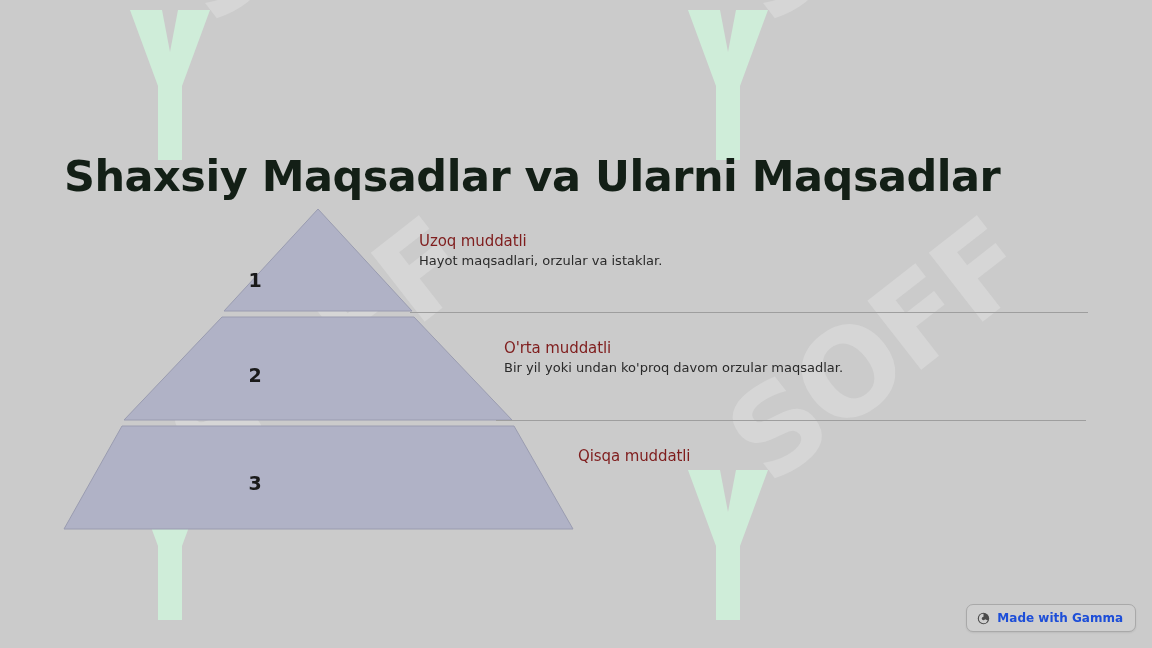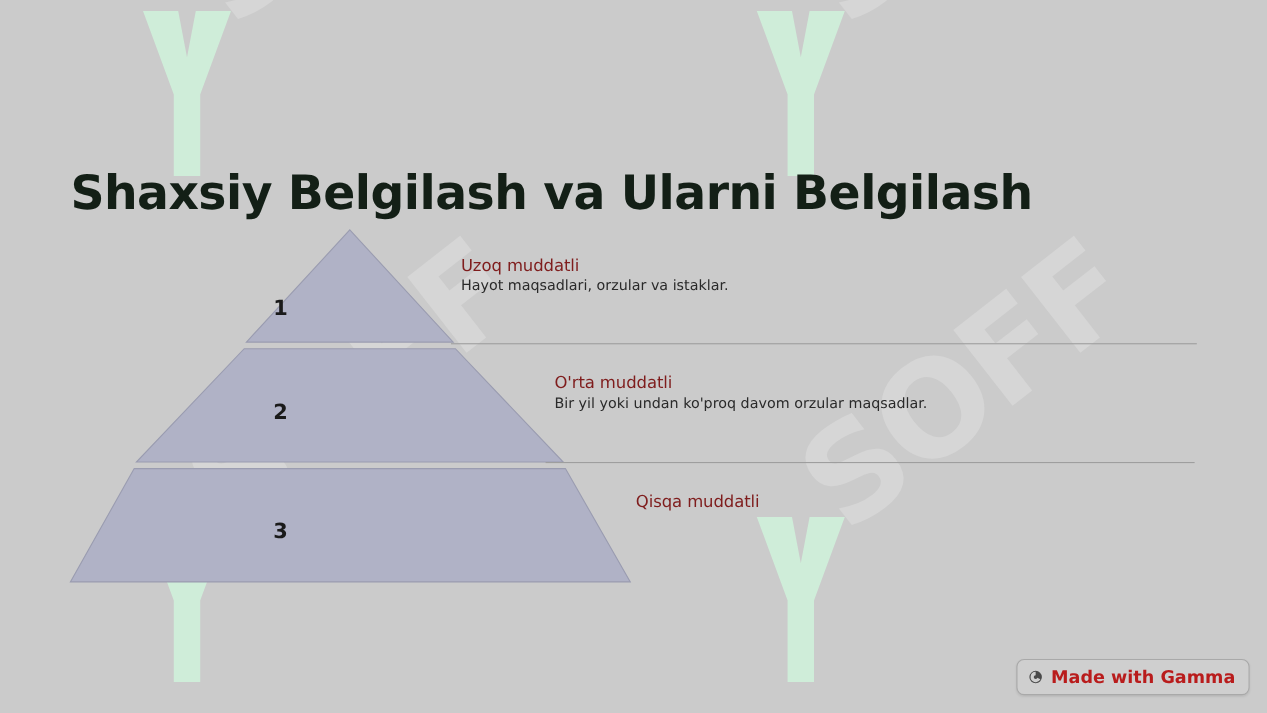--- a/index.html
+++ b/index.html
@@ -140,23 +140,23 @@
     align-items: center;
     gap: 7px;
     padding: 6px 12px 6px 10px;
     background: #cfcfcf;
     border: 1px solid #a9a9a9;
     border-radius: 7px;
     box-shadow: 0 1px 2px rgba(0,0,0,0.08);
   }
   #gamma-badge .badge-label {
     font-family: "DejaVu Sans", sans-serif;
-    font-size: 16px;
+    font-size: 12px;
     font-weight: 600;
-    color: #b91c1c;
+    color: #1d4ed8;
     white-space: nowrap;
   }
   #gamma-icon { width: 13px; height: 13px; display: block; }
 </style>
 </head>
 <body>
 
 <div id="slide">
 
   <div id="watermark-layer">
@@ -192,21 +192,21 @@
       <div class="wm-mark">
         <svg viewBox="0 0 96 170" xmlns="http://www.w3.org/2000/svg">
           <path d="M8 10 L40 10 L48 52 L56 10 L88 10 L60 86 L60 160 L36 160 L36 86 Z" fill="#cfedd9"></path>
         </svg>
       </div>
       <div class="wm-text">SOFF</div>
     </div>
 
   </div>
 
-  <h1 id="page-title">Shaxsiy Belgilash va Ularni Belgilash</h1>
+  <h1 id="page-title">Shaxsiy Maqsadlar va Ularni Maqsadlar</h1>
 
   <div id="pyramid">
     <svg width="512" height="324" viewBox="0 0 512 324" xmlns="http://www.w3.org/2000/svg">
 
       <polygon points="254,2 348,104 160,104" fill="#b0b2c6" stroke="#9a9cb0" stroke-width="1"></polygon>
 
       <polygon points="158,110 350,110 448,213 60,213" fill="#b0b2c6" stroke="#9a9cb0" stroke-width="1"></polygon>
 
       <polygon points="58,219 450,219 509,322 0,322" fill="#b0b2c6" stroke="#9a9cb0" stroke-width="1"></polygon>
     </svg>

